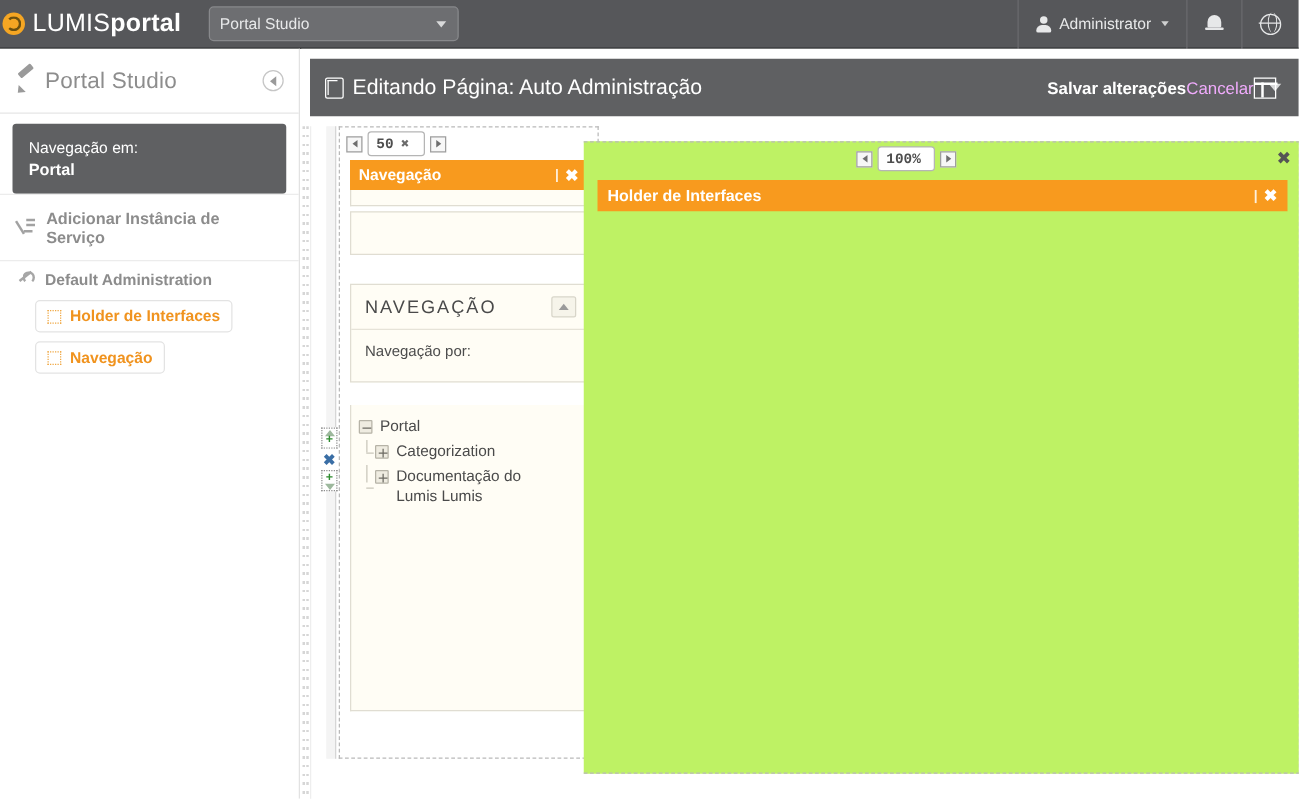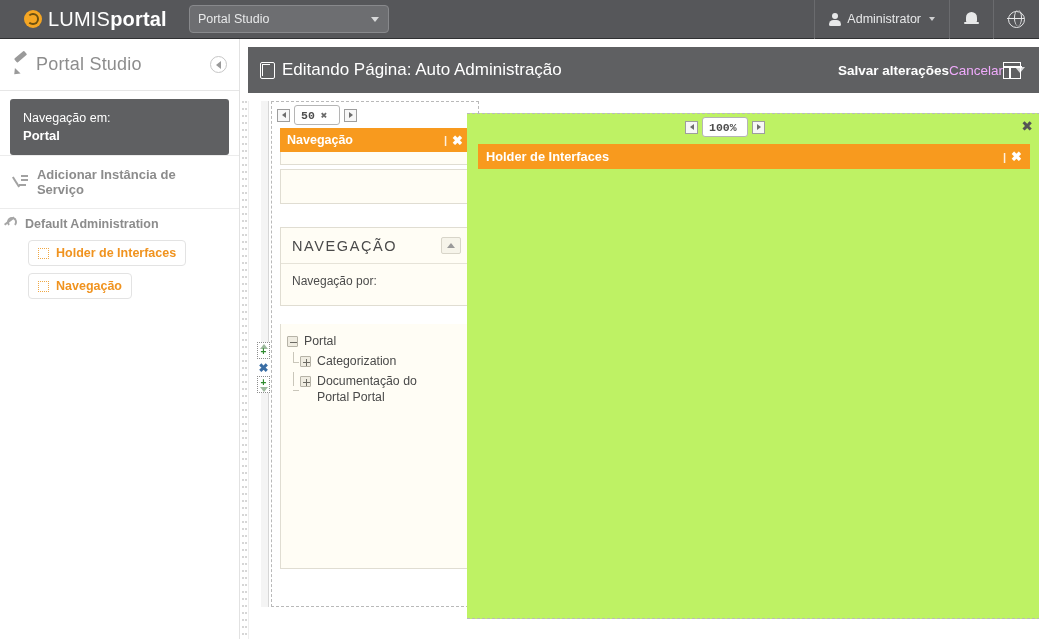--- a/index.html
+++ b/index.html
@@ -20,21 +20,21 @@
   
   .topbar {
     position: absolute; top: 0; left: 0;
     width: 1039px; height: 39px;
     background: #56575a;
     display: flex; align-items: center;
     border-bottom: 1px solid #2f3032;
   }
   .brand {
     display: flex; align-items: center;
-    padding-left: 24px; gap: 6px; text-align: right;
+    padding-left: 2px; gap: 6px; text-align: right;
   }
   .brand-mark {
     width: 18px; height: 18px; border-radius: 50%;
     background: #f5a623;
     display: flex; align-items: center; justify-content: center;
     position: relative;
   }
   .brand-mark::after {
     content: "";
     position: absolute;
@@ -205,21 +205,21 @@
     transform: rotate(-32deg); transform-origin: 50% 50%;
   }
   .icon-addservice::after {
     content:""; position:absolute; left:7px; top:0px;
     width:7px; height:2px; background:#a2a2a2;
     box-shadow: 0 4px 0 0 #a2a2a2, -2px 9px 0 0 #a2a2a2;
   }
 
   .sb-node {
     display: flex; align-items: center; gap: 8px;
-    padding: 8px 14px 4px 3px;
+    padding: 8px 14px 4px 14px;
     font-size: 12.5px; color: #8c8c8c; font-weight: 700;
   }
   .icon-wrench { width: 14px; height: 14px; position:relative; display:inline-block;}
   .icon-wrench::before {
     content:""; position:absolute; left:1px; top:7px;
     width:12px; height:2.2px; background:#a6a6a6;
     transform: rotate(-38deg); transform-origin: 0 0;
   }
   .icon-wrench::after {
     content:""; position:absolute; right:0px; top:0px;
@@ -690,21 +690,21 @@
             <div class="tnode">
               <span class="tbox"></span>
               <span class="tlabel">Portal</span>
             </div>
             <div class="tnode child">
               <span class="tbox plus"></span>
               <span class="tlabel">Categorization</span>
             </div>
             <div class="tnode child last">
               <span class="tbox plus"></span>
-              <span class="tlabel" style="max-width:120px; display:inline-block;">Documentação do Portal Portal</span>
+              <span class="tlabel" style="max-width:120px; display:inline-block;">Documentação do Lumis Lumis</span>
             </div>
           </div>
         </div>
       </div>
 
       <div class="col-right">
         <div class="zoombar" style="padding-left:218px;">
           <span class="sq-btn">
               <i class="tri-l"></i>
             </span>

